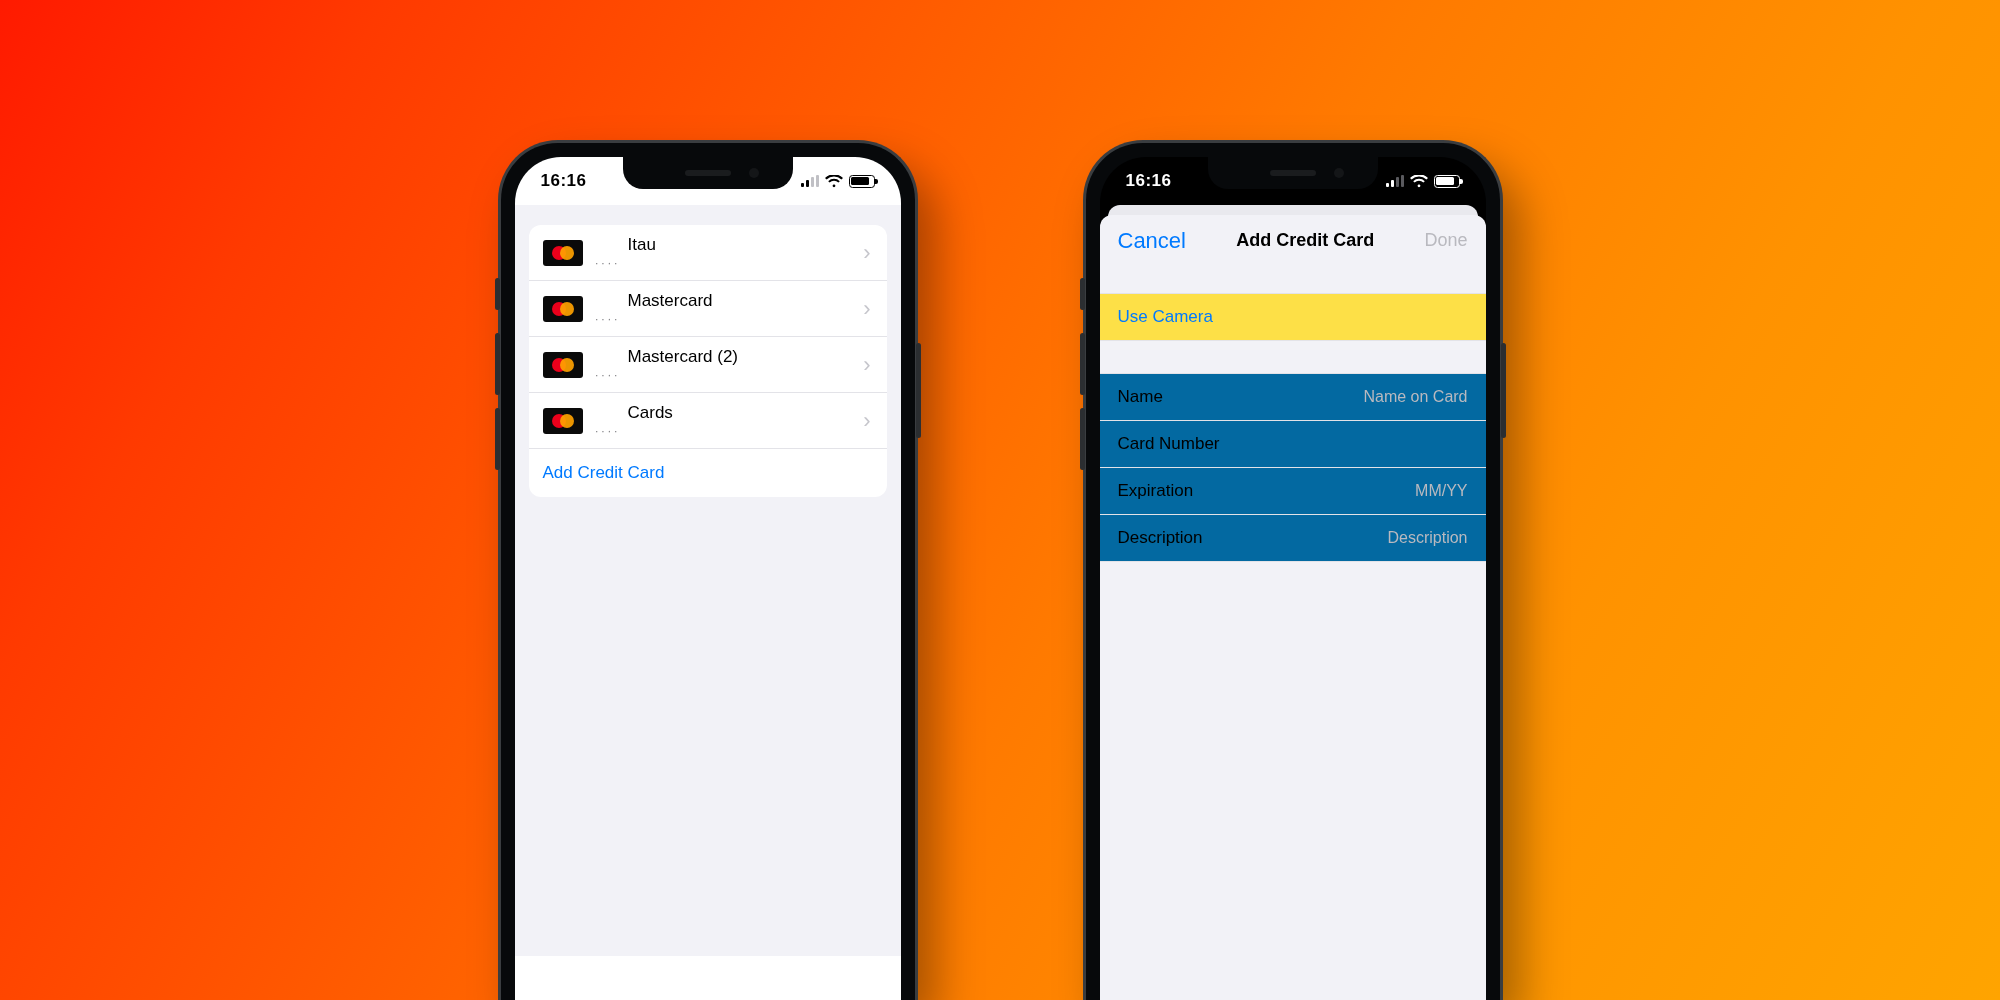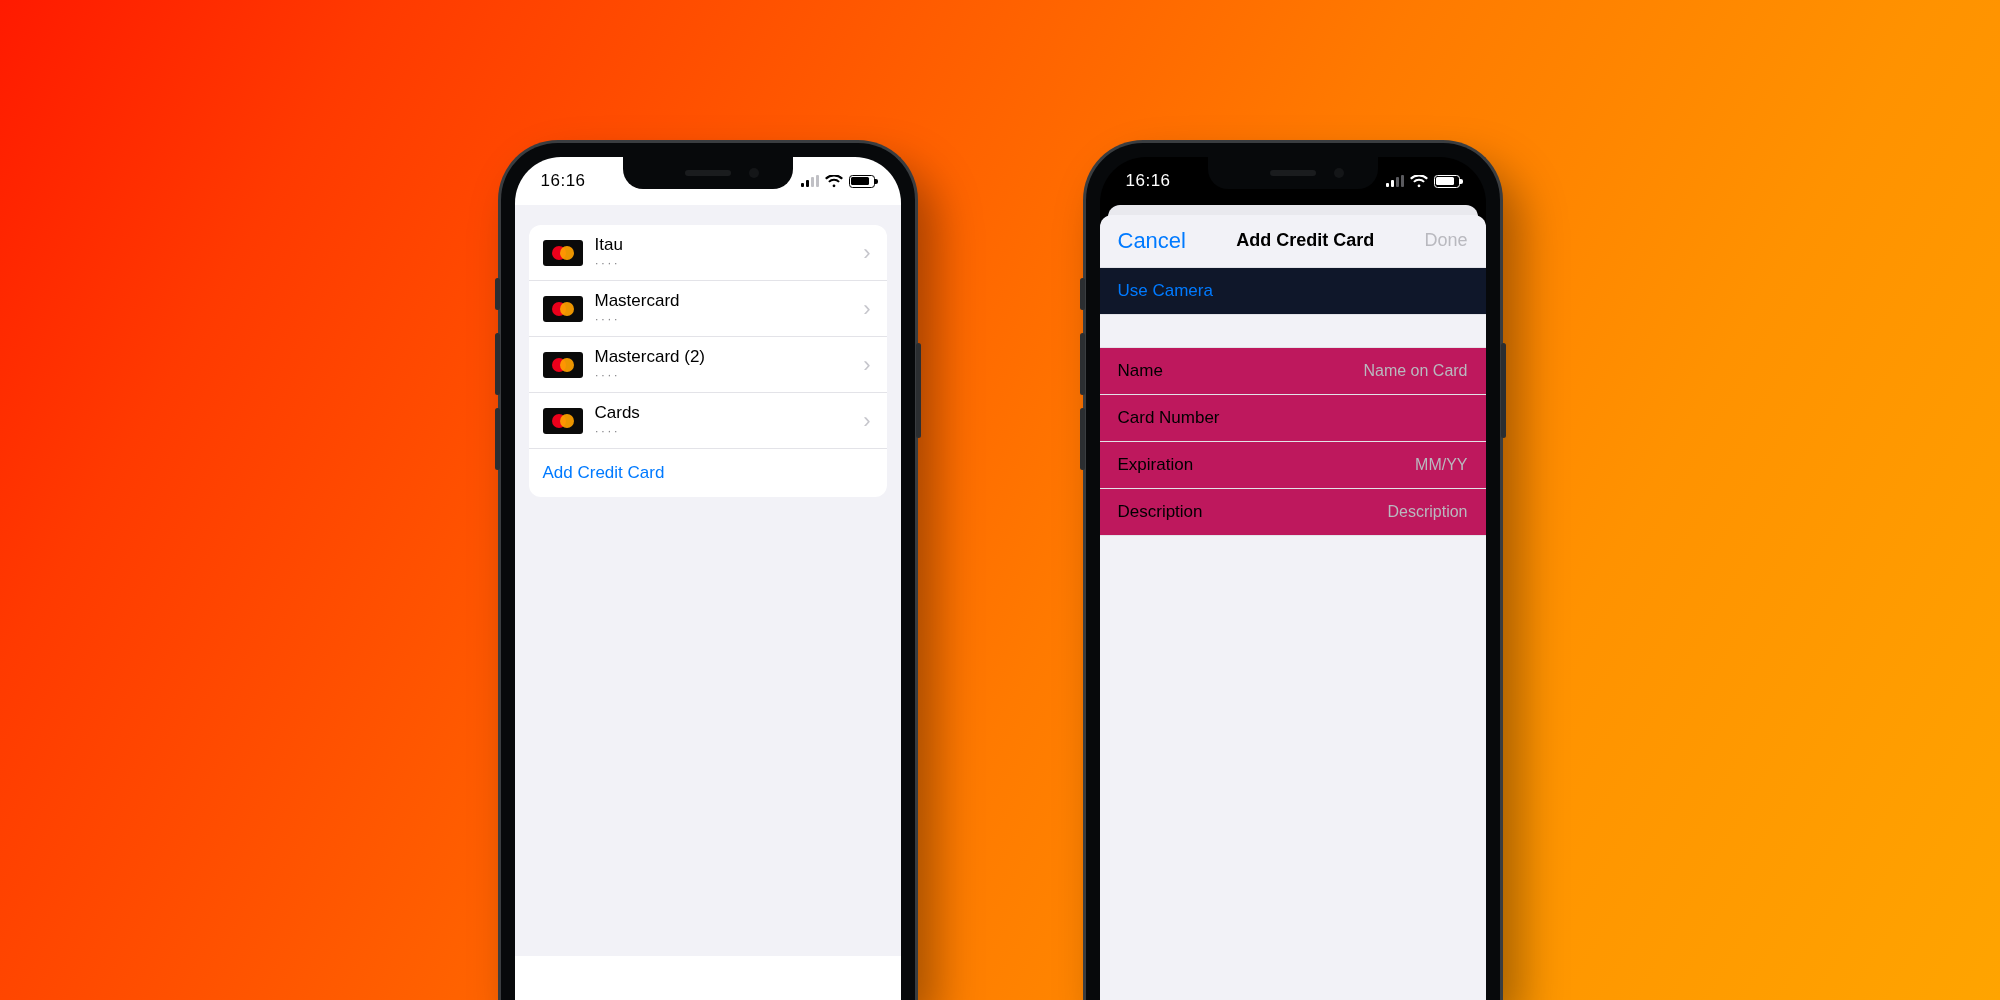--- a/index.html
+++ b/index.html
@@ -44,21 +44,21 @@
     display:flex; align-items:center; justify-content:center; gap:20px;
   }
   .notch .speaker { width:46px; height:6px; background:#1a1c1e; border-radius:3px; }
   .notch .cam { width:10px; height:10px; background:#141618; border-radius:50%; position:absolute; right:34px; top:11px; }
 
   
   .status {
     height: 48px; display:flex; align-items:center; justify-content:space-between;
     padding: 0 26px; position:relative; z-index:5;
   }
-  .status .time { font-weight:400; font-size:17px; letter-spacing:0.5px; }
+  .status .time { font-weight:700; font-size:17px; letter-spacing:0.5px; }
   .status .right { display:flex; align-items:center; gap:6px; }
 
   .sig { display:flex; align-items:flex-end; gap:2px; height:12px; }
   .sig b { display:block; width:3px; background:#000; border-radius:1px; }
   .sig b.dim { background:#c0c0c5; }
   .wifi { width:18px; height:13px; position:relative; }
   .batt { width:26px; height:13px; border:1.5px solid #000; border-radius:3.5px; position:relative; }
   .batt::after { content:""; position:absolute; right:-4px; top:3px; width:2.5px; height:5px; background:#000; border-radius:0 2px 2px 0; }
   .batt .fill { position:absolute; left:1.5px; top:1.5px; bottom:1.5px; width:18px; background:#000; border-radius:1.5px; }
 
@@ -81,21 +81,21 @@
   .crow:last-child { border-bottom:none; }
   .card-icon {
     width:40px; height:26px; background:#0a0a0a; border-radius:3px;
     display:flex; align-items:center; justify-content:center; position:relative; flex:0 0 auto;
   }
   .mc { position:relative; width:22px; height:14px; }
   .mc::before, .mc::after { content:""; position:absolute; width:14px; height:14px; border-radius:50%; top:0; }
   .mc::before { left:0; background:#eb001b; }
   .mc::after { right:0; background:#ffa200; mix-blend-mode: normal; opacity:0.92; }
   .crow .txt { flex:1; min-width:0; }
-  .crow .name { font-size:17px; color:#000; line-height:1.1; }
+  .crow .name { font-size:17px; color:#000; line-height:1.1;margin-left:33px; }
   .crow .dots { font-size:13px; color:#8a8a8e; letter-spacing:2px; line-height:1; margin-top:2px; }
   .chev { color:#c6c6cc; font-size:22px; font-weight:300; padding-right:2px; }
   .addrow { padding:14px 14px; color:#007aff; font-size:17px; }
 
   
   .p2-screen { background:#000; }
   .p2-screen .status .time,
   .p2-screen .status .sig b,
   .p2-screen .status .batt,
   .p2-screen .status .batt .fill { }
@@ -114,24 +114,24 @@
     min-height: 800px;
   }
   .nav2 {
     height:52px; display:flex; align-items:center; justify-content:space-between;
     padding:0 18px; border-bottom:1px solid rgba(0,0,0,0);
   }
   .nav2 .cancel { color:#007aff; font-size:22px; }
   .nav2 .title  { font-weight:600; font-size:18px; }
   .nav2 .done   { color:#b9b9bf; font-size:18px; }
 
-  .sect { background:#0f172a; border-top:1px solid #e3e3e8; border-bottom:1px solid #e3e3e8; }
+  .sect { margin-top:26px; background:#fde047; border-top:1px solid #e3e3e8; border-bottom:1px solid #e3e3e8; }
   .sect .row1 { padding:13px 18px; color:#007aff; font-size:17px; }
 
-  .fields { margin-top:32px; background:#be185d; border-top:1px solid #e3e3e8; border-bottom:1px solid #e3e3e8; }
+  .fields { margin-top:32px; background:#0369a1; border-top:1px solid #e3e3e8; border-bottom:1px solid #e3e3e8; }
   .frow { display:flex; align-items:center; justify-content:space-between; padding:13px 18px; border-bottom:1px solid #e3e3e8; }
   .frow:last-child { border-bottom:none; }
   .frow .lbl { font-size:17px; color:#000; }
   .frow .ph  { font-size:16px; color:#b9b9bf; }
 
   svg { display:block; }
 </style>
 </head>
 <body>
 

